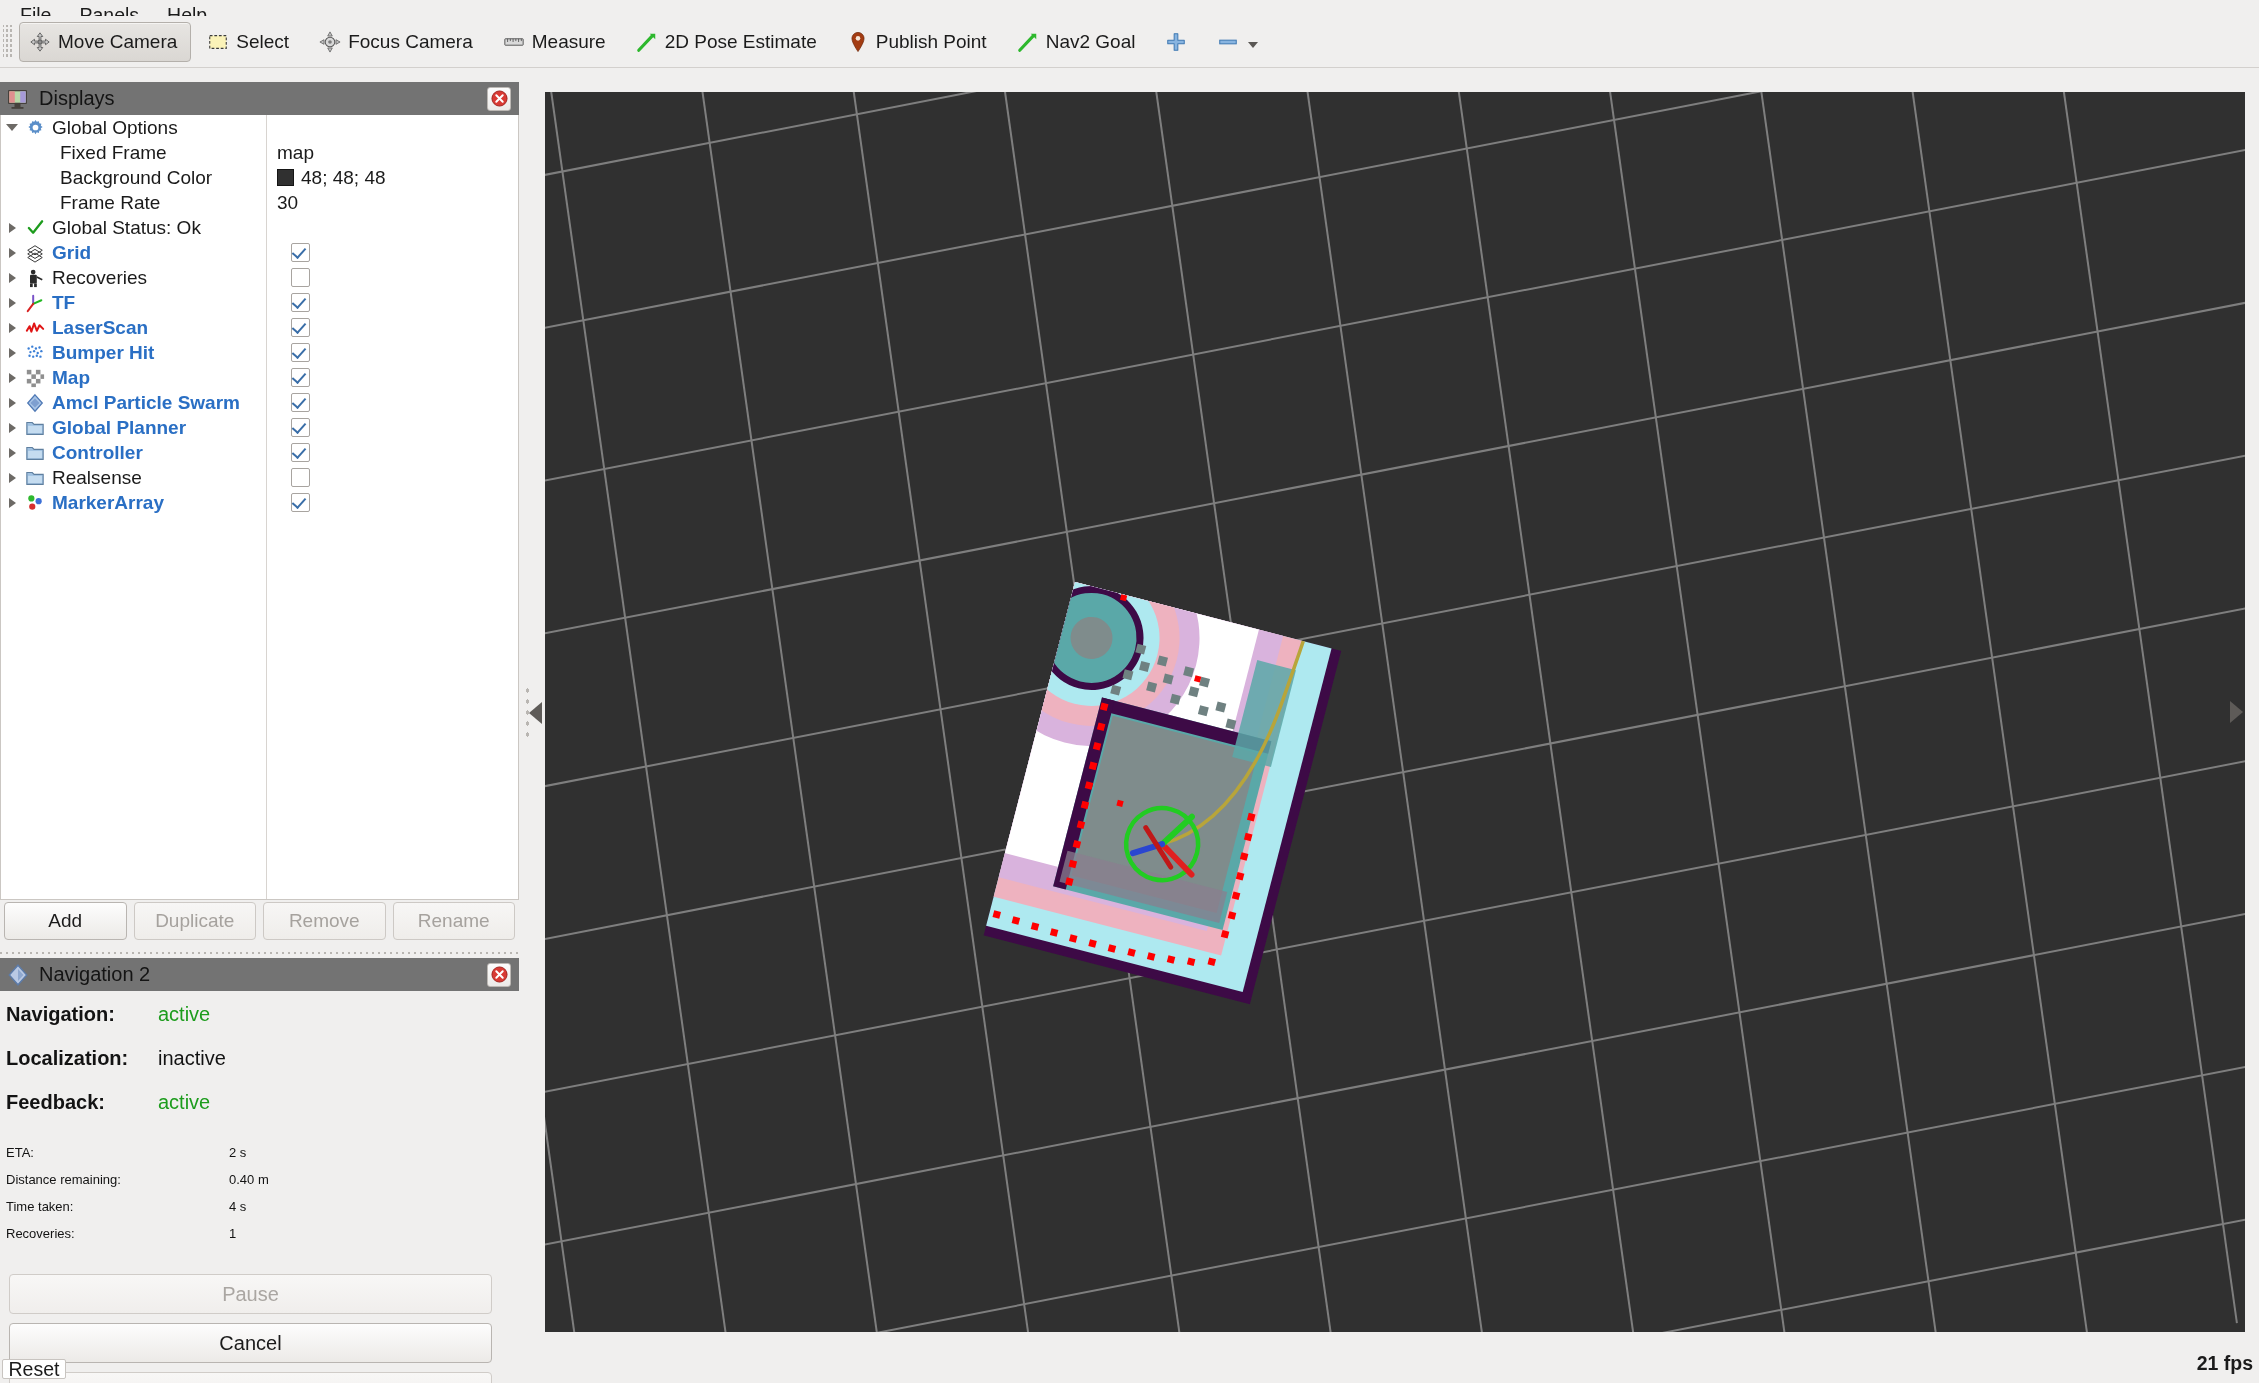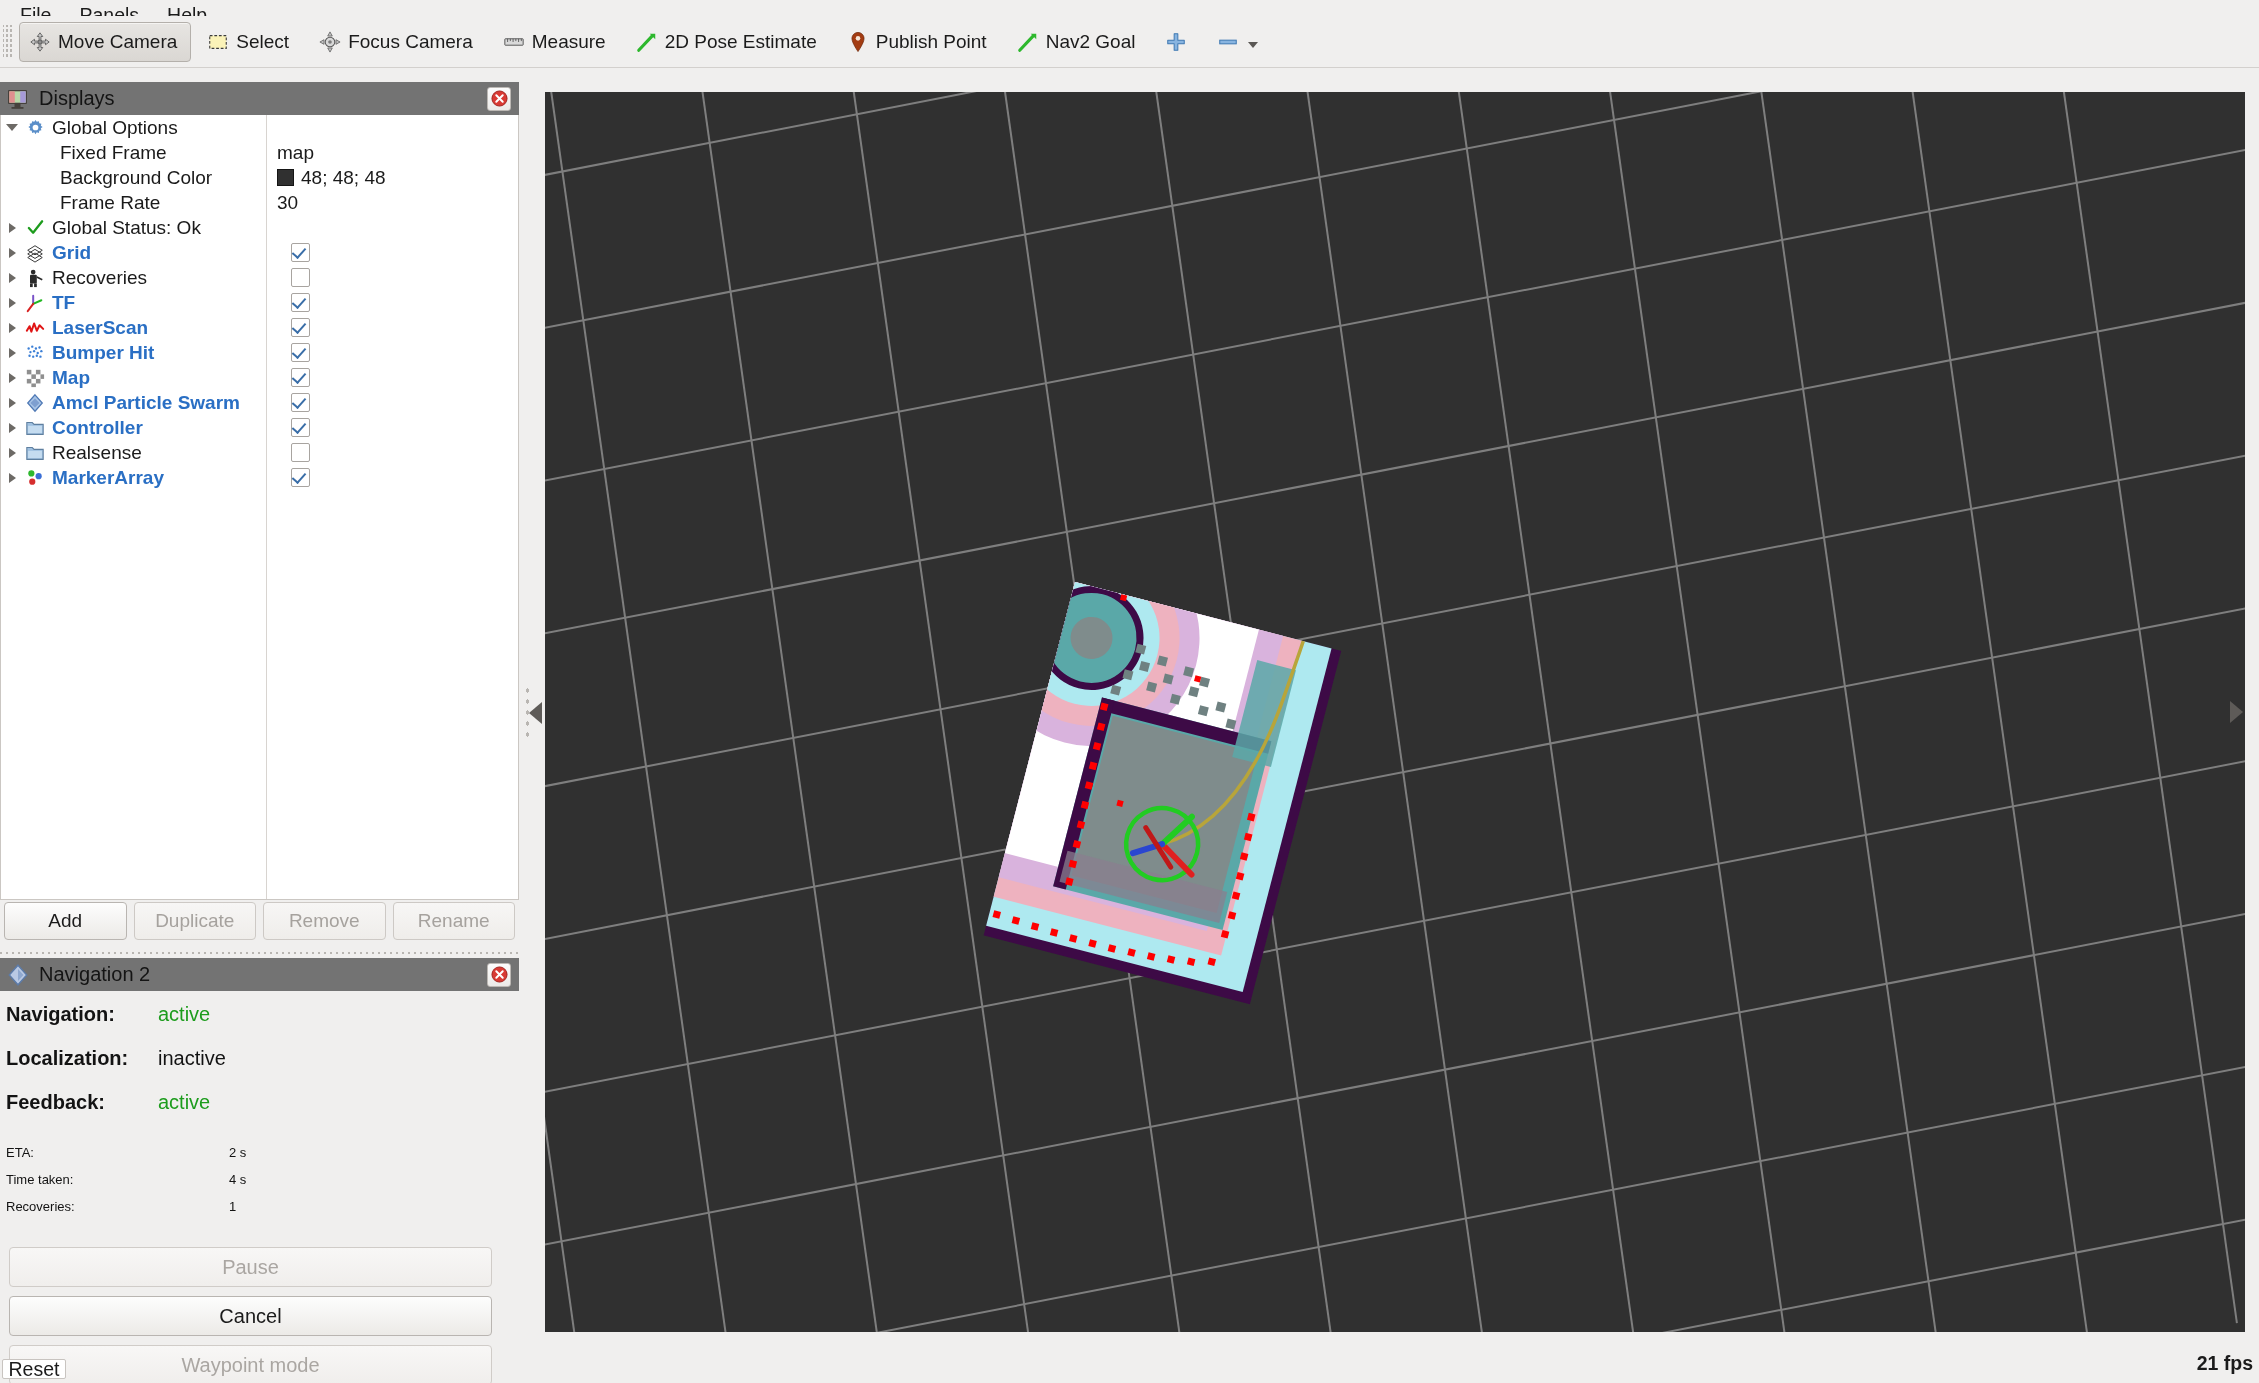--- a/index.html
+++ b/index.html
@@ -484,20 +484,33 @@
         <span class="ticon">
           <svg width="20" height="20" viewBox="0 0 22 22">
             <path d="M11 2 L19 11 L11 20 L3 11 Z" fill="#a8c4e6" stroke="#4f79b5" stroke-width="1.4"></path>
             <path d="M11 6 L16 11 L11 16 L6 11 Z" fill="#7e9fd0"></path>
           </svg>
         </span>
         <span class="tlabel enabled">Amcl Particle Swarm</span>
         <span class="cbox on"></span>
       </div>
 
+      <div class="trow">
+        <span class="twist">
+            <i></i>
+          </span>
+        <span class="ticon">
+          <svg width="20" height="20" viewBox="0 0 22 22">
+            <path d="M2 5 H8 L10 7 H20 V18 H2 Z" fill="#9fc0e0" stroke="#5f7f9f" stroke-width="1.2"></path>
+            <rect x="3.4" y="8.6" width="15.2" height="8" fill="#c5dcf0"></rect>
+          </svg>
+        </span>
+        <span class="tlabel enabled">Global Planner</span>
+        <span class="cbox on"></span>
+      </div>
 
       <div class="trow">
         <span class="twist">
             <i></i>
           </span>
         <span class="ticon">
           <svg width="20" height="20" viewBox="0 0 22 22">
             <path d="M2 5 H8 L10 7 H20 V18 H2 Z" fill="#9fc0e0" stroke="#5f7f9f" stroke-width="1.2"></path>
             <rect x="3.4" y="8.6" width="15.2" height="8" fill="#c5dcf0"></rect>
           </svg>
@@ -572,20 +585,24 @@
         <div class="nav-stat">
           <span class="k">Feedback:</span>
           <span class="v active">active</span>
         </div>
 
         <div style="height:10px"></div>
 
         <div class="nav-metric">
           <span class="k">ETA:</span>
           <span class="v">2 s</span>
+        </div>
+        <div class="nav-metric">
+          <span class="k">Distance remaining:</span>
+          <span class="v">0.40 m</span>
         </div>
         <div class="nav-metric">
           <span class="k">Time taken:</span>
           <span class="v">4 s</span>
         </div>
         <div class="nav-metric">
           <span class="k">Recoveries:</span>
           <span class="v">1</span>
         </div>
 

